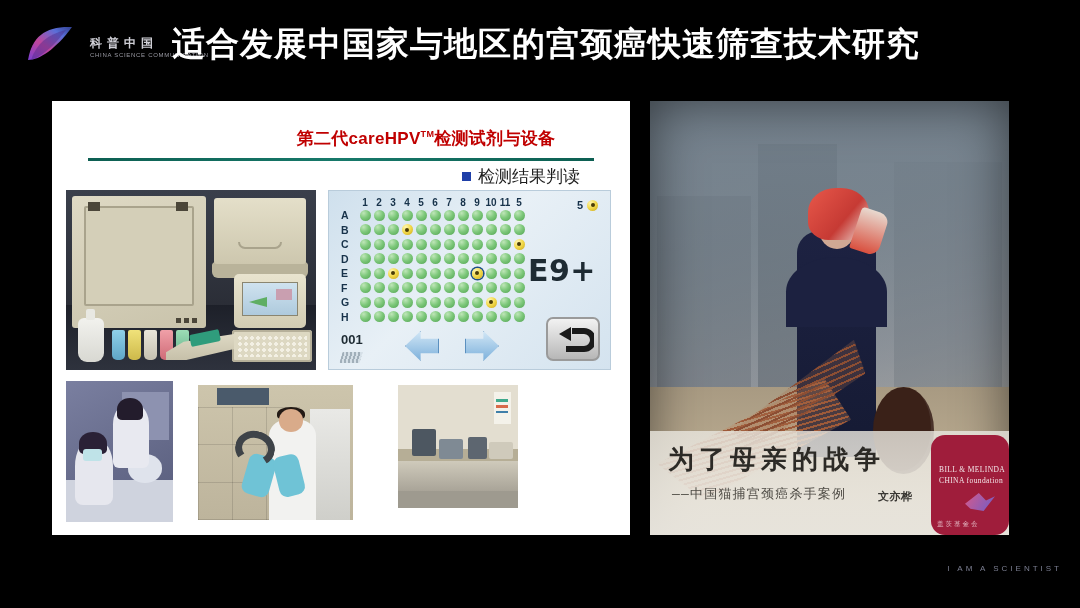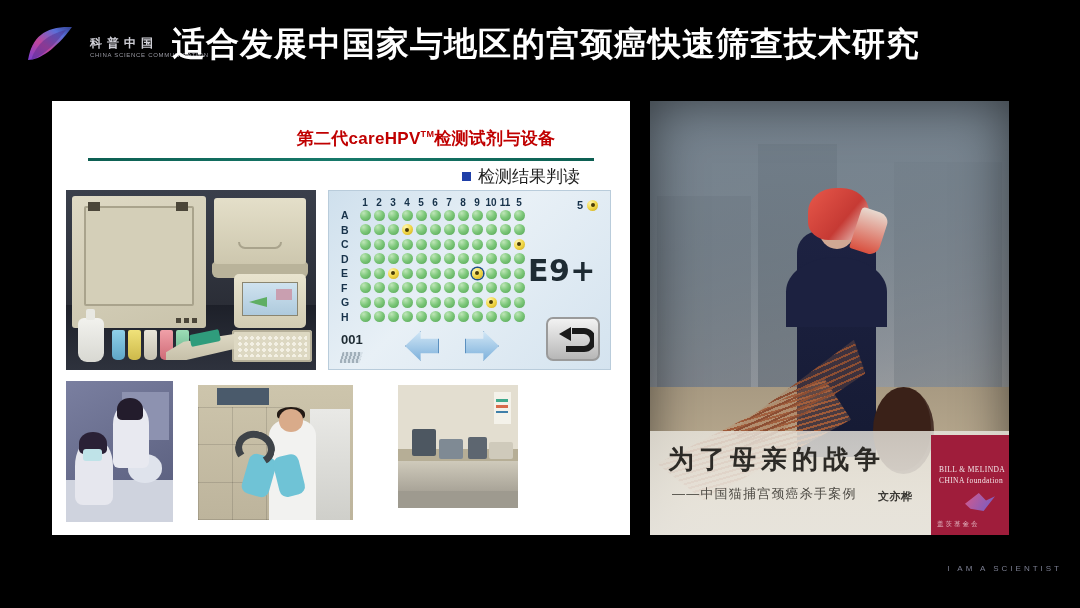--- a/index.html
+++ b/index.html
@@ -230,29 +230,30 @@
     position: absolute; left: 0; bottom: 0; width: 100%; height: 24%;
     background: linear-gradient(rgba(232,229,221,.82), rgba(238,235,228,.92));
   }
   .cover-title {
     position: absolute; left: 18px; bottom: 58px;
     font-size: 26px; font-weight: 700; color: #2c2a26; letter-spacing: 5px;
     white-space: nowrap; font-family: "DejaVu Sans", sans-serif;
   }
   .cover-sub {
     position: absolute; left: 22px; bottom: 32px;
-    font-size: 13px; color: #4d4a44; letter-spacing: 1.2px; white-space: nowrap;
+    font-size: 13px; color: #4d4a44; letter-spacing: 1.2px; white-space: nowrap; font-family: Liberation Mono, monospace;
   }
   .cover-author {
     position: absolute; left: 228px; bottom: 31px;
     font-size: 11px; font-weight: 700; color: #3a3834; letter-spacing: .5px; white-space: nowrap;
   }
   .gates-panel {
     position: absolute; right: 0; bottom: 0; width: 78px; height: 100px;
     background: #9f1d3b;
+    border-radius: 14px;
   }
   .gates-l1 { position: absolute; left: 8px; top: 30px; font-size: 7.5px; color: #f3e6e9;
     letter-spacing: .4px; white-space: nowrap; font-family: "Liberation Serif", serif; }
   .gates-l2 { position: absolute; left: 8px; top: 41px; font-size: 7.5px; color: #f3e6e9;
     letter-spacing: .4px; white-space: nowrap; font-family: "Liberation Serif", serif; }
   .gates-bird { position: absolute; left: 34px; top: 58px; width: 30px; height: 18px;
     background: linear-gradient(120deg,#d65a8a,#6d5ec9); clip-path: polygon(0 60%,46% 0,70% 42%,100% 18%,62% 100%,18% 88%); }
   .gates-cn { position: absolute; left: 6px; bottom: 6px; font-size: 6.5px; color: #e3b8c3;
     letter-spacing: 2px; white-space: nowrap; }
 

